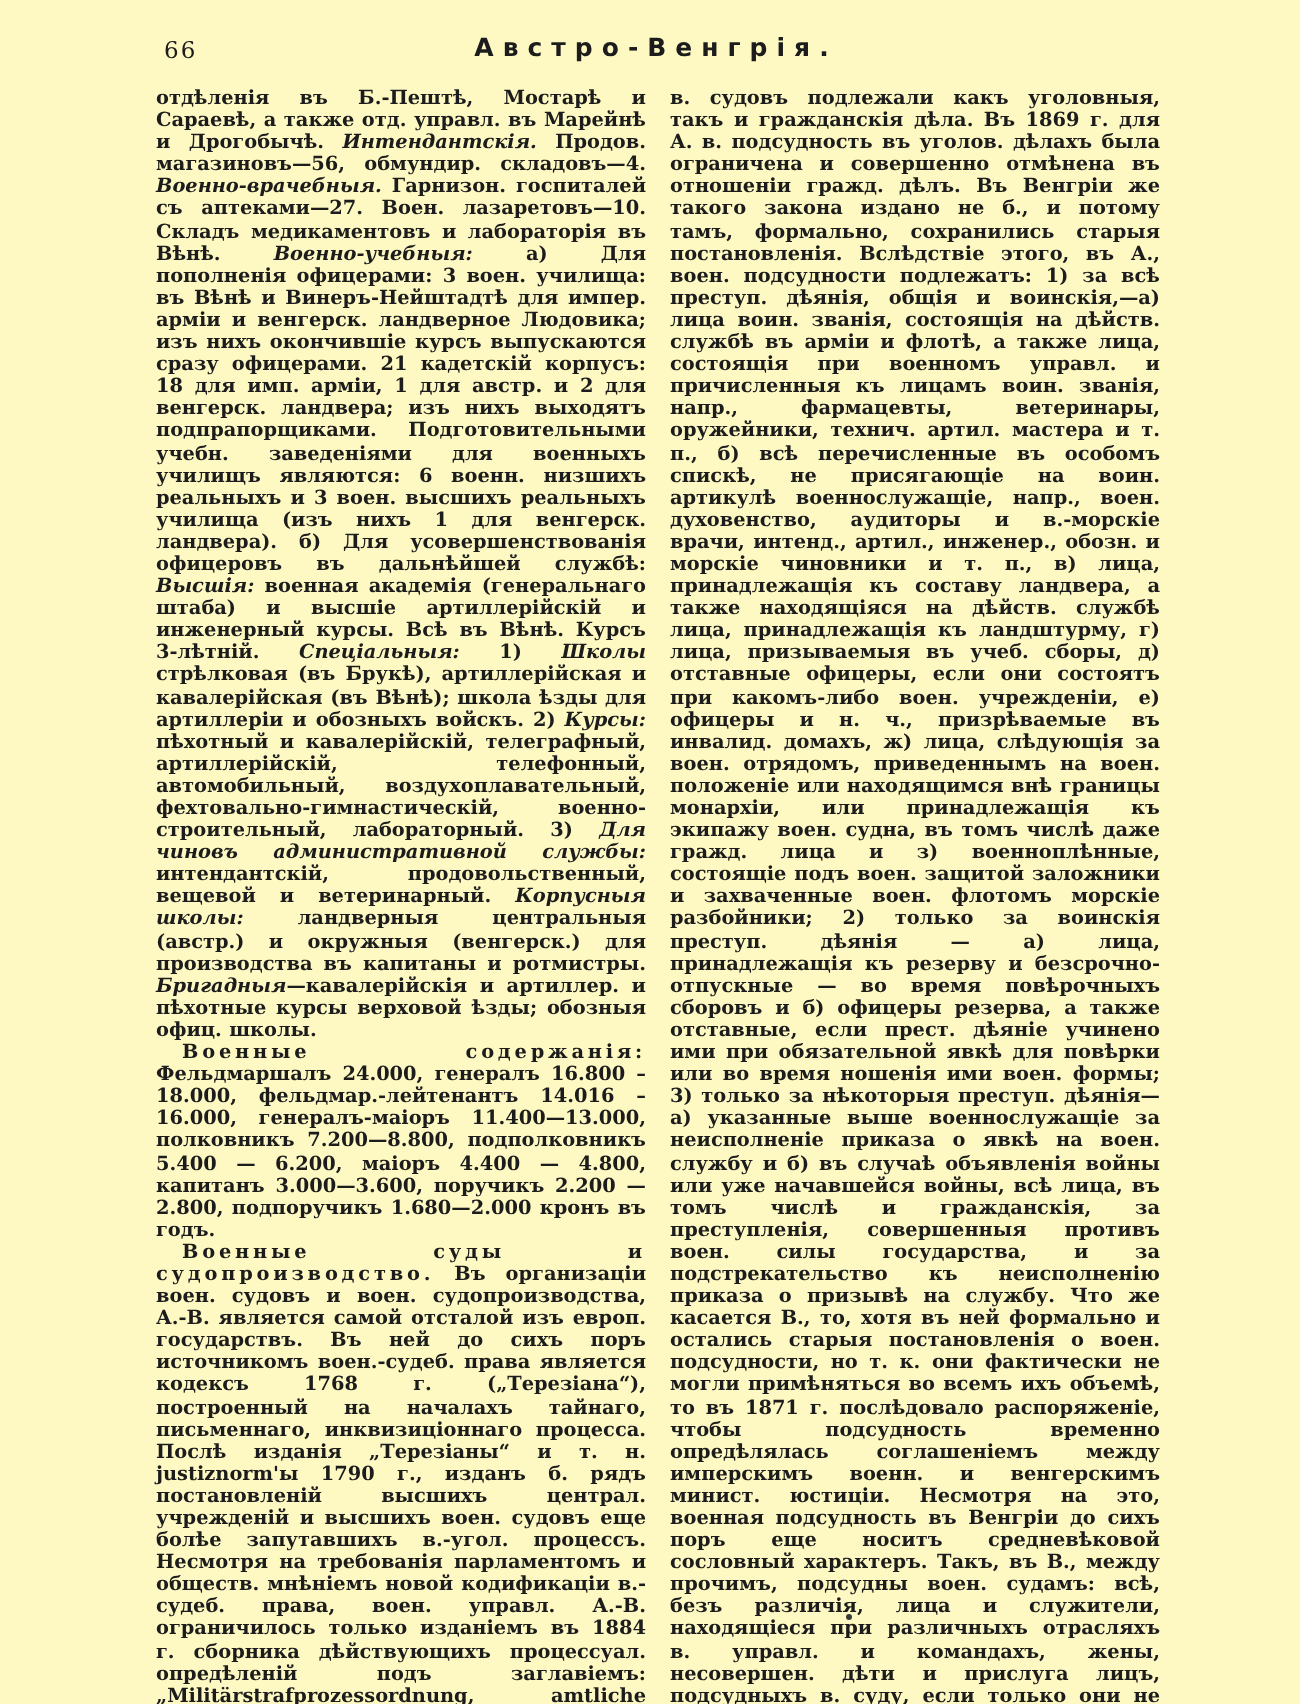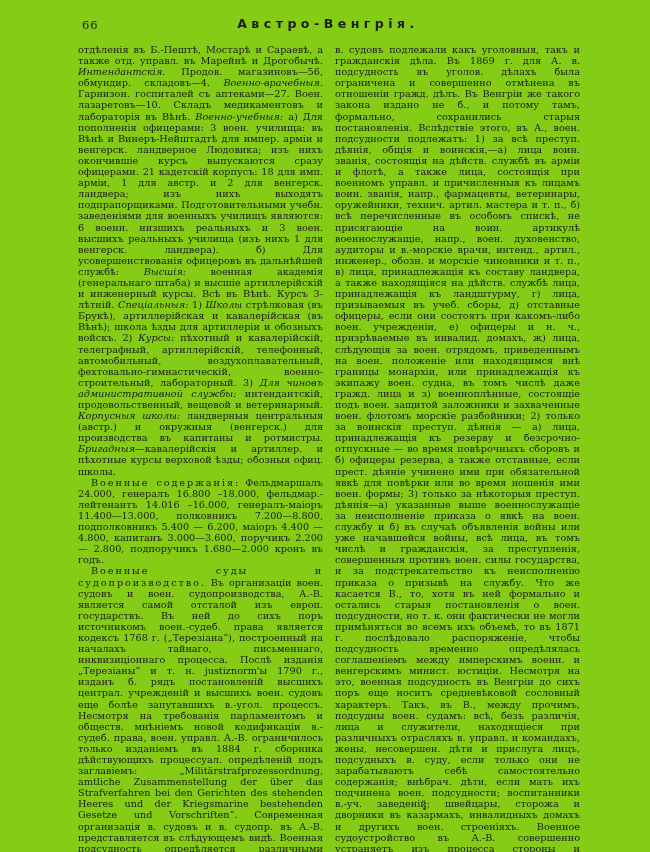--- a/index.html
+++ b/index.html
@@ -4,21 +4,21 @@
 <style>
   html, body {
     margin: 0;
     padding: 0;
     background: #e8e8e6;
   }
   .page {
     position: relative;
     width: 650px;
     height: 852px;
-    background: #84cc16;
+    background: #fef9c3;
     overflow: hidden;
     font-family: "DejaVu Serif", serif;
     color: #1c1c1c;
   }
   .header {
     position: absolute;
     top: 16px;
     left: 78px;
     width: 500px;
     height: 22px;
@@ -52,20 +52,21 @@
   .col {
     width: 245px;
     text-align: justify;
   }
   .para {
     margin: 0;
     font-size: 9.7px;
     line-height: 11.1px;
     text-align: justify;
     word-spacing: 0.3px;
+    font-weight: bold;
   }
   .para.indent { text-indent: 13px; }
   .seg-n { font-style: normal; }
   .seg-i { font-style: italic; }
   .seg-sp { letter-spacing: 1.9px; }
   .printer-dot {
     position: absolute;
     left: 423px;
     top: 807px;
     width: 3px;

